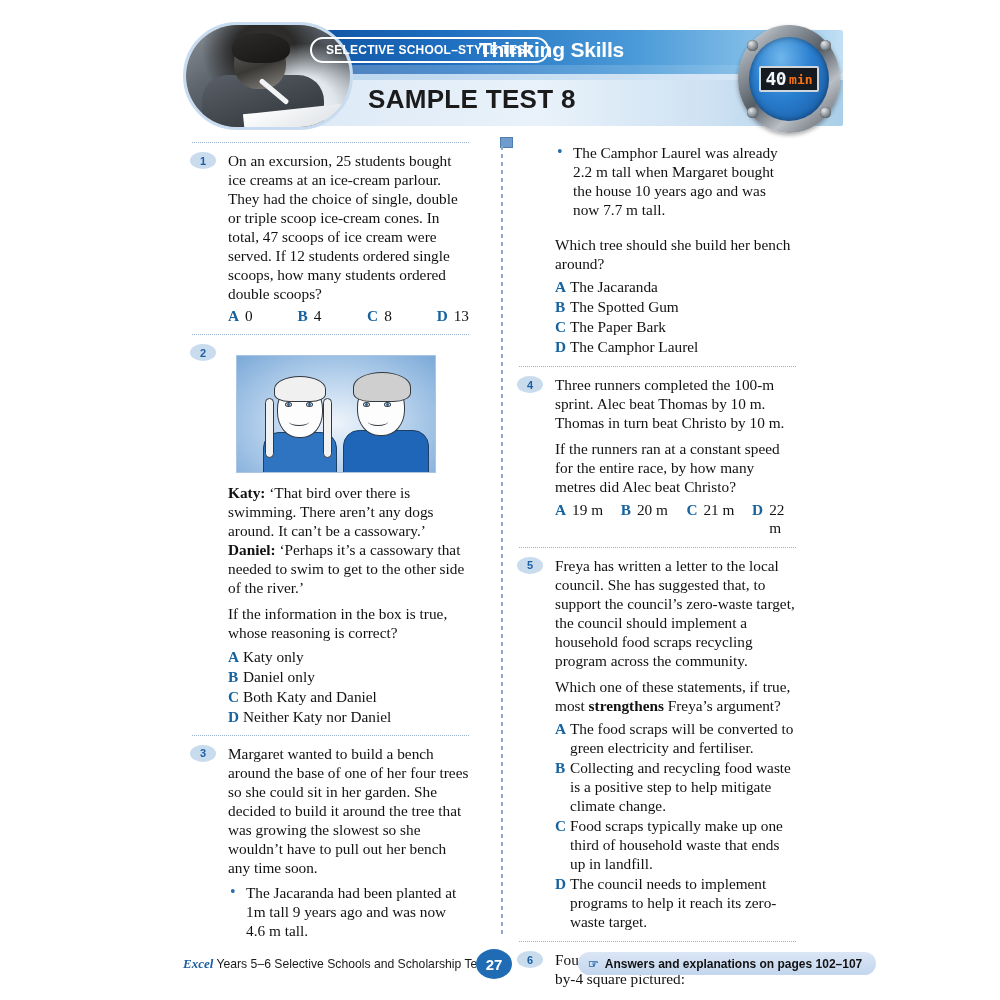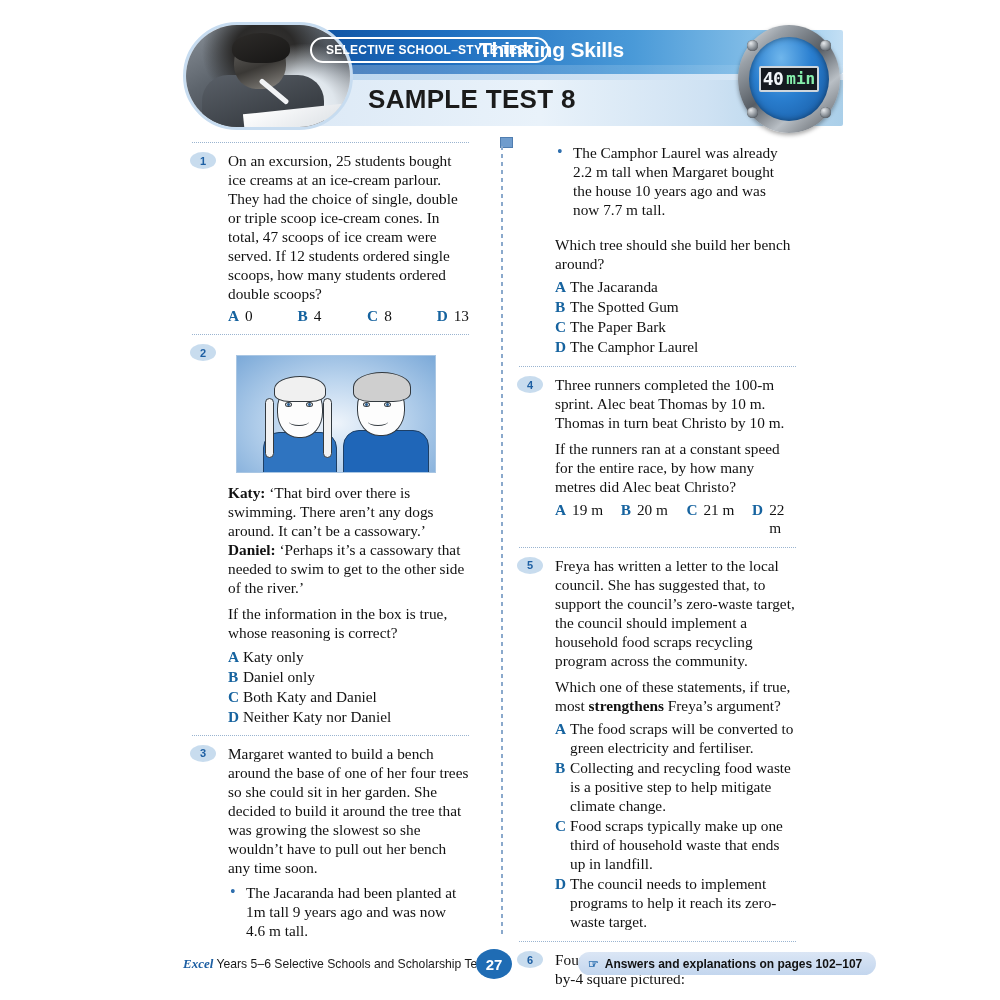--- a/index.html
+++ b/index.html
@@ -155,22 +155,22 @@
     font-family: "DejaVu Sans Mono", monospace;
     font-weight: bold;
     font-size: 18px;
     color: #f2f6f9;
     letter-spacing: -.03em;
     line-height: 1;
   }
   .timer-unit {
     font-family: "DejaVu Sans Mono", monospace;
     font-weight: bold;
-    font-size: 16px;
-    color: #86efac;
+    font-size: 13px;
+    color: #f97316;
     line-height: 1;
   }
   .timer-screw {
     position: absolute;
     width: 11px; height: 11px;
     border-radius: 50%;
     background: radial-gradient(circle at 35% 30%, #e6e9ec, #7d848b 60%, #4c5157);
     box-shadow: inset 0 0 1px #2e3237;
   }
   .s1 { left: 9px;  top: 15px; }

